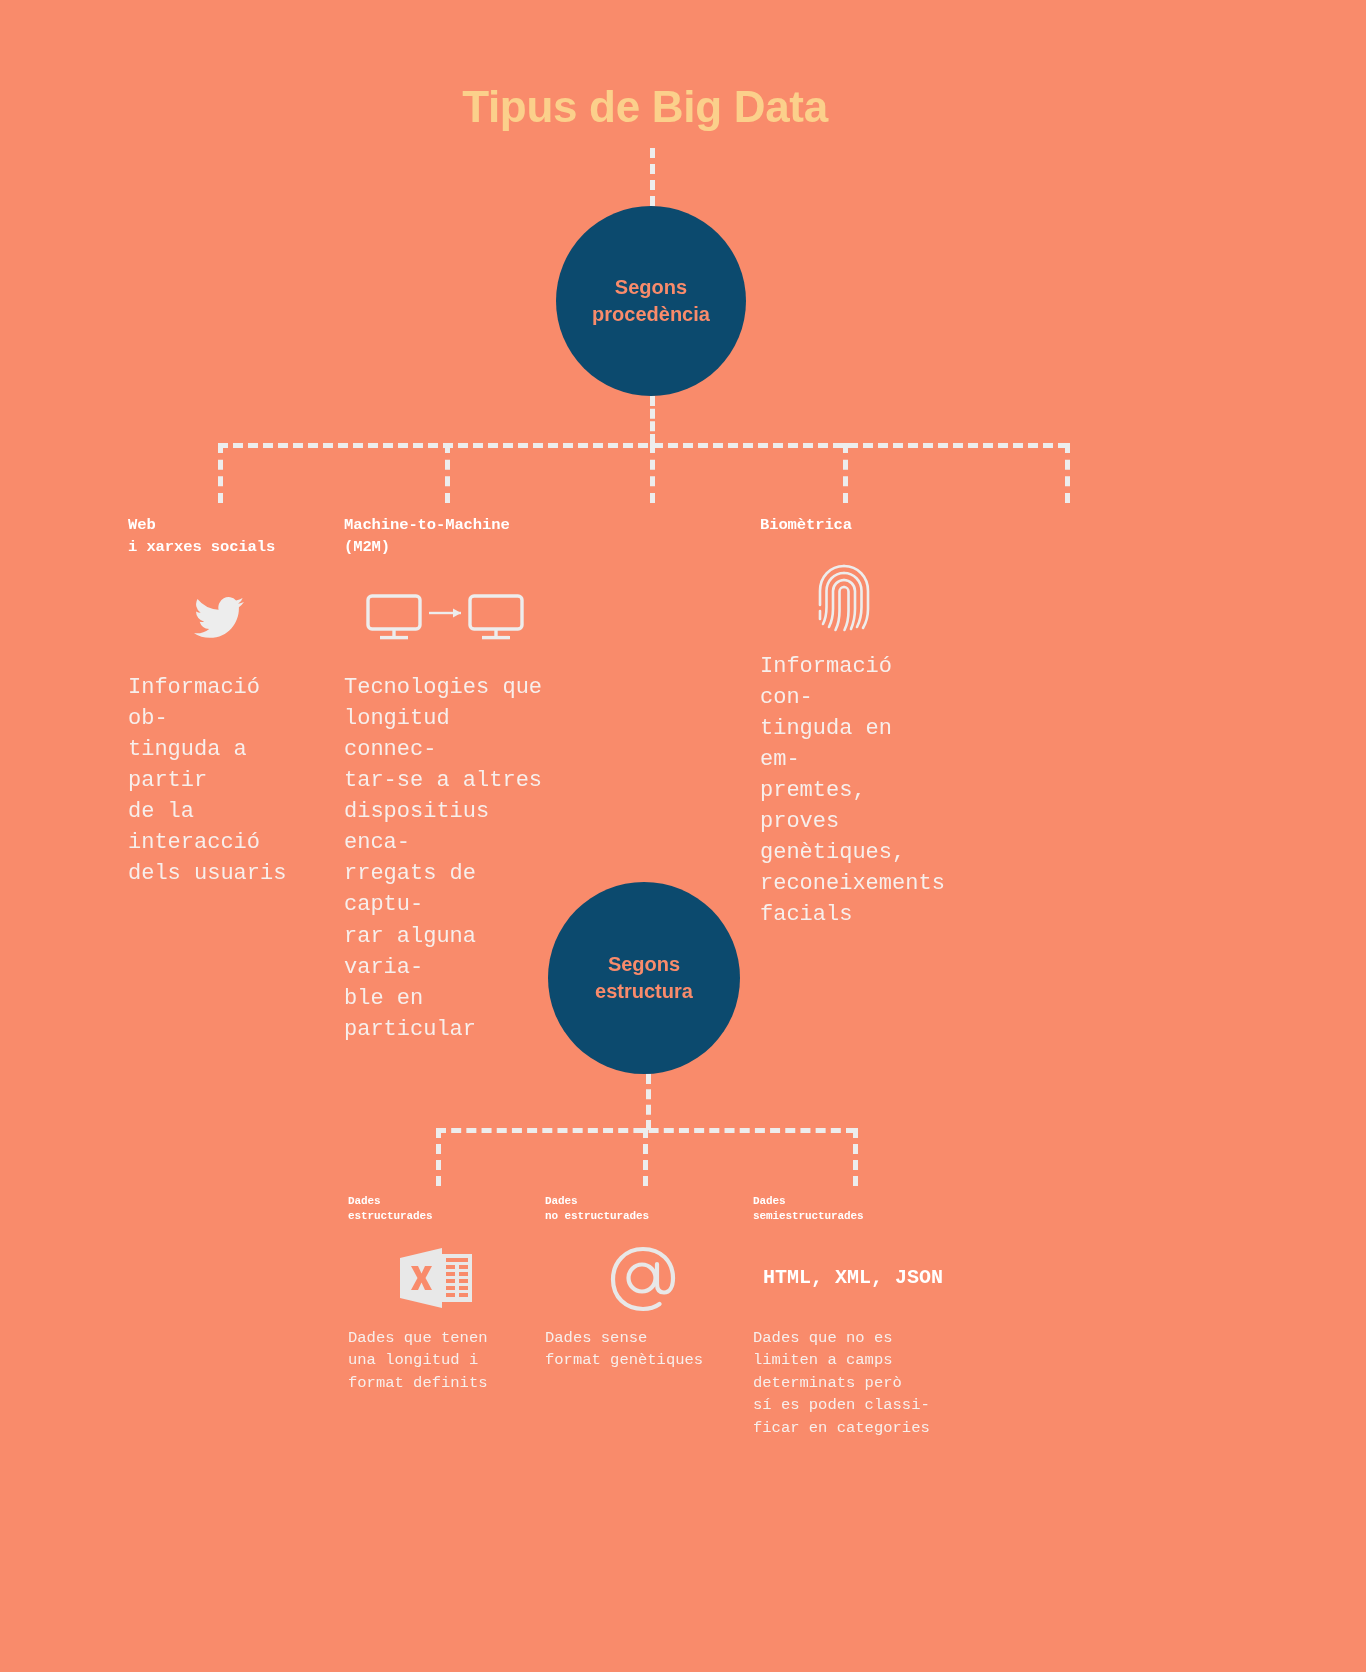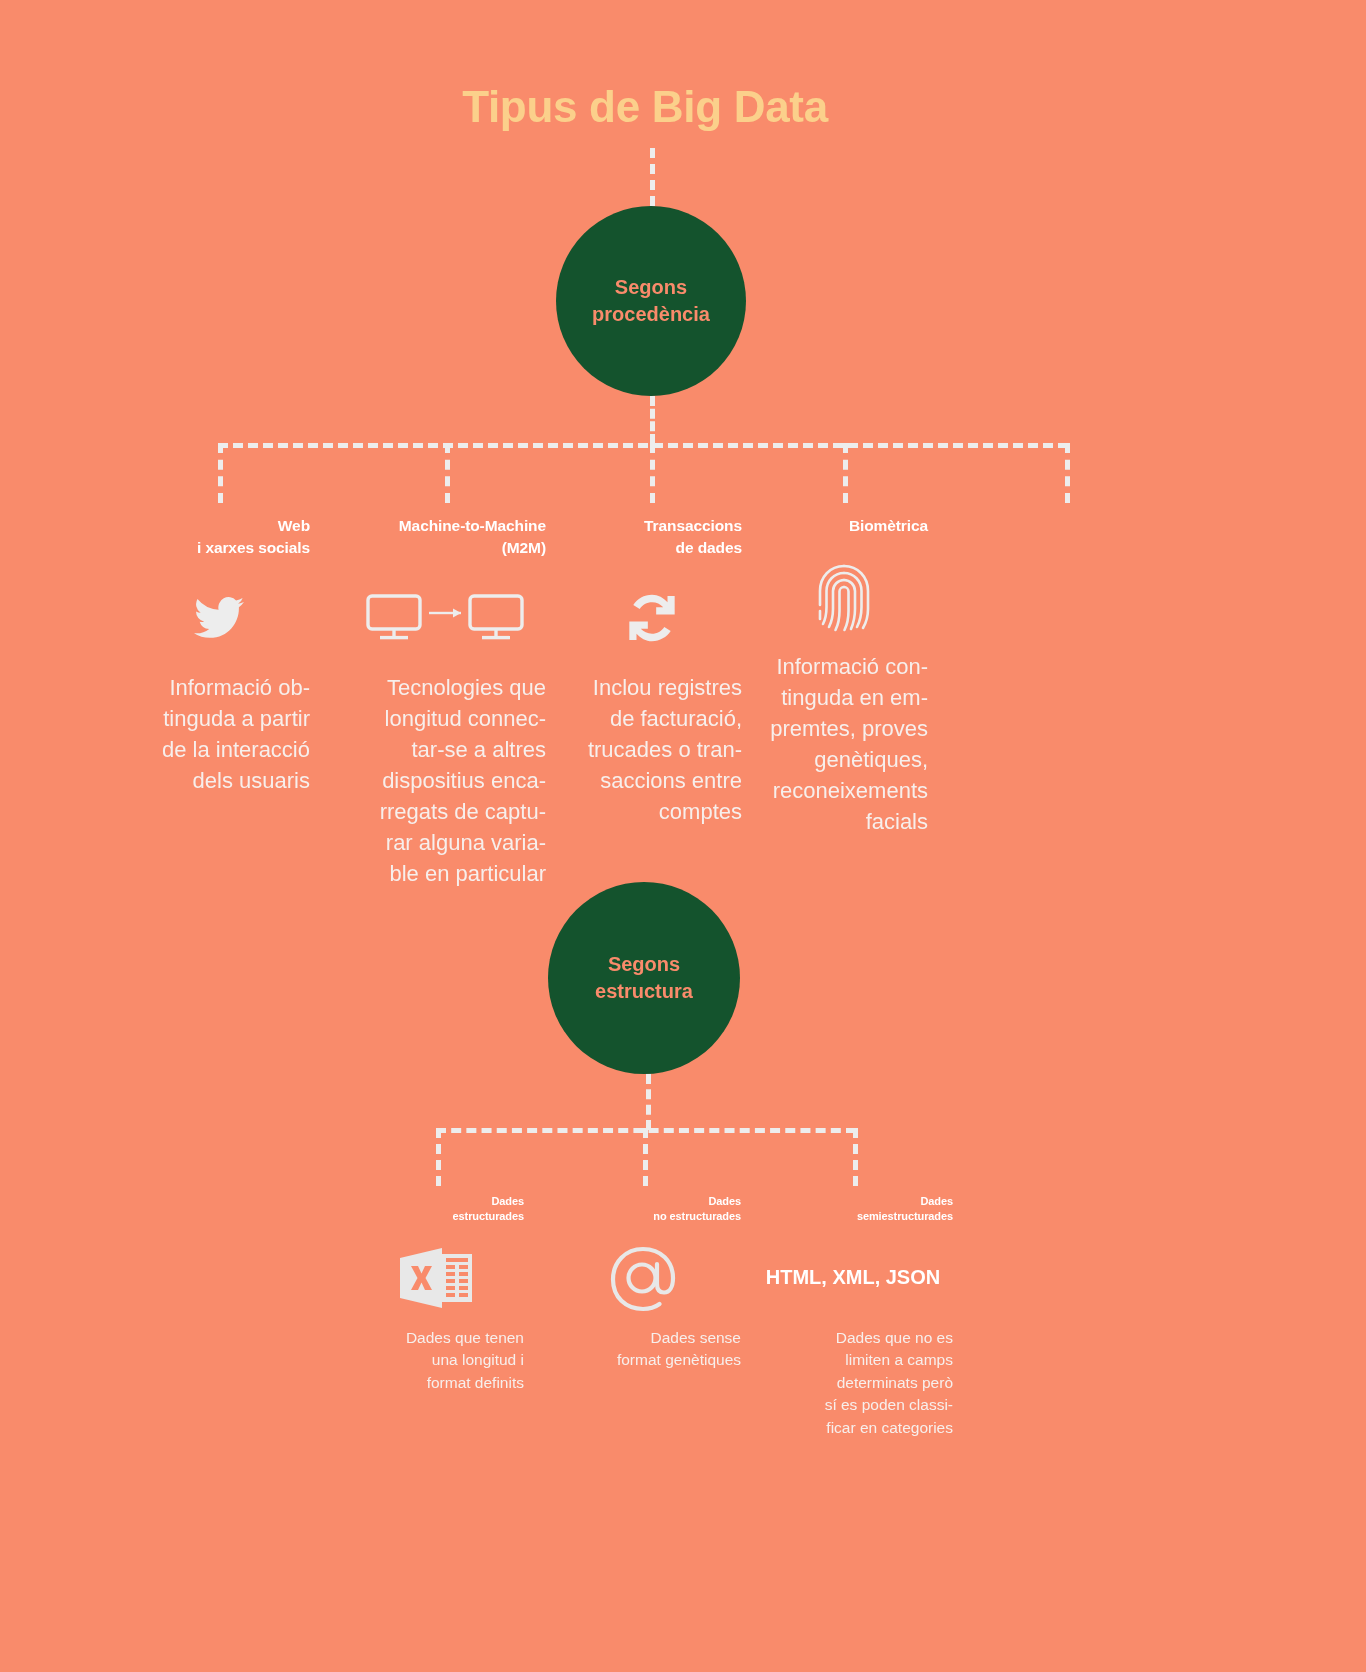--- a/index.html
+++ b/index.html
@@ -43,38 +43,39 @@
   .hline {
     position: absolute;
     height: 0;
     border-top: 5px dashed #EDEDED;
   }
 
   
   .hub {
     position: absolute;
     border-radius: 50%;
-    background: #14532d;
+    background: #0c4a6e;
     display: flex;
     align-items: center;
     justify-content: center;
     text-align: center;
   }
   .hub-label {
     font-size: 20px;
     font-weight: bold;
     color: #F98B6B;
     line-height: 1.35;
     white-space: pre-line;
   }
 
   
   .col {
     position: absolute;
-    text-align: right;
+    text-align: left;
+    font-family: Liberation Mono, monospace;
   }
   .col-title {
     font-size: 15.5px;
     font-weight: bold;
     color: #FFFFFF;
     line-height: 1.4;
     white-space: pre-line;
     letter-spacing: -0.1px;
   }
   .col-icon {
@@ -169,37 +170,20 @@
     </div>
     <div class="col-desc">Tecnologies que
 longitud connec-
 tar-se a altres
 dispositius enca-
 rregats de captu-
 rar alguna varia-
 ble en particular</div>
   </div>
 
-  <div class="col" style="left:562px; top:515px; width:180px;">
-    <div class="col-title">Transaccions
-de dades</div>
-    <div class="col-icon">
-      <svg width="62" height="62" viewBox="0 0 64 64" aria-hidden="true">
-        <g fill="#EDEDED">
-          <path d="M32 8c-8.1 0-15.2 4.2-19.3 10.5l6.6 4.3C22.1 18.5 26.7 15.8 32 15.8c4.6 0 8.7 2 11.6 5.1l-7.3 0 0 7.4 19.1 0 0-19.1-7.4 0 0 6.6C43.9 11.2 38.3 8 32 8z"></path>
-          <path d="M32 56c8.1 0 15.2-4.2 19.3-10.5l-6.6-4.3C41.9 45.5 37.3 48.2 32 48.2c-4.6 0-8.7-2-11.6-5.1l7.3 0 0-7.4-19.1 0 0 19.1 7.4 0 0-6.6C20.1 52.8 25.7 56 32 56z"></path>
-        </g>
-      </svg>
-    </div>
-    <div class="col-desc">Inclou registres
-de facturació,
-trucades o tran-
-saccions entre
-comptes</div>
-  </div>
 
   <div class="col" style="left:760px; top:515px; width:168px;">
     <div class="col-title">Biomètrica</div>
     <div class="col-icon">
       <svg width="56" height="72" viewBox="0 0 56 72" aria-hidden="true">
         <g fill="none" stroke="#EDEDED" stroke-width="2.6" stroke-linecap="round">
           <path d="M28 5 C14 5 4 16 4 30 L4 44"></path>
           <path d="M28 5 C42 5 52 16 52 30 L52 48 C52 56 50 62 47 67"></path>
           <path d="M28 12 C18 12 10.5 20 10.5 30 L10.5 46 C10.5 52 9.5 58 7 63"></path>
           <path d="M28 12 C38 12 45.5 20 45.5 30 L45.5 46 C45.5 54 44 60 41 66"></path>

